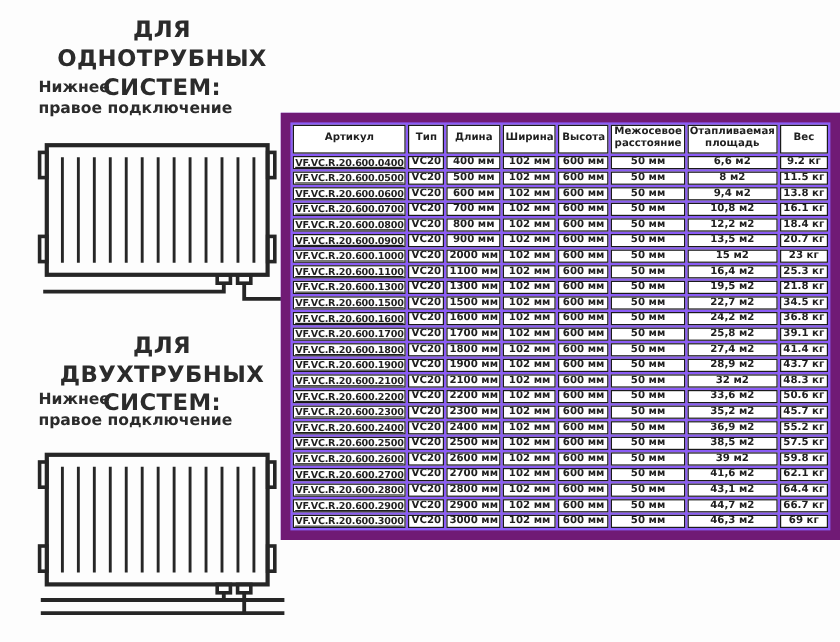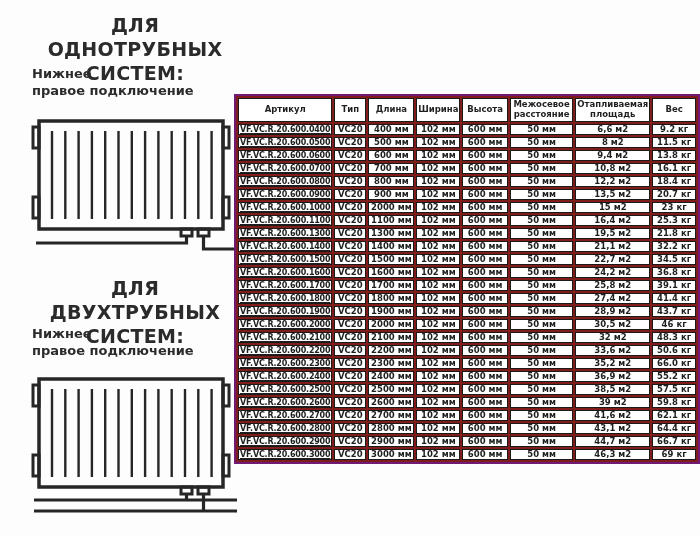--- a/index.html
+++ b/index.html
@@ -41,22 +41,22 @@
   }
   .diagram { position: absolute; left: 2px; }
   .diagram svg { display: block; }
   .diagram * { stroke: #262626; }
 
   
   .table-wrap { position: absolute; left: 234px; top: 94px; }
   table.spec-table {
     border-collapse: separate;
     border-spacing: 2px;
-    background: #7f1d1d;
-    border: 2px solid #701a75;
+    background: #8b5cf6;
+    border: 8px solid #701a75;
     table-layout: fixed;
   }
   .spec-table th, .spec-table td {
     border: 1px solid #1a1a1a;
     background: #ffffff;
     font-weight: bold;
     text-align: center;
     vertical-align: middle;
     color: #1f1f1f;
     padding: 0 1px;
@@ -285,30 +285,20 @@
           <td class="col-article">VF.VC.R.20.600.1300</td>
           <td>VC20</td>
           <td>1300 мм</td>
           <td>102 мм</td>
           <td>600 мм</td>
           <td>50 мм</td>
           <td>19,5 м2</td>
           <td>21.8 кг</td>
         </tr>
         <tr>
-          <td class="col-article">VF.VC.R.20.600.1400</td>
-          <td>VC20</td>
-          <td>1400 мм</td>
-          <td>102 мм</td>
-          <td>600 мм</td>
-          <td>50 мм</td>
-          <td>21,1 м2</td>
-          <td>32.2 кг</td>
-        </tr>
-        <tr>
           <td class="col-article">VF.VC.R.20.600.1500</td>
           <td>VC20</td>
           <td>1500 мм</td>
           <td>102 мм</td>
           <td>600 мм</td>
           <td>50 мм</td>
           <td>22,7 м2</td>
           <td>34.5 кг</td>
         </tr>
         <tr>
@@ -345,30 +335,20 @@
           <td class="col-article">VF.VC.R.20.600.1900</td>
           <td>VC20</td>
           <td>1900 мм</td>
           <td>102 мм</td>
           <td>600 мм</td>
           <td>50 мм</td>
           <td>28,9 м2</td>
           <td>43.7 кг</td>
         </tr>
         <tr>
-          <td class="col-article">VF.VC.R.20.600.2000</td>
-          <td>VC20</td>
-          <td>2000 мм</td>
-          <td>102 мм</td>
-          <td>600 мм</td>
-          <td>50 мм</td>
-          <td>30,5 м2</td>
-          <td>46 кг</td>
-        </tr>
-        <tr>
           <td class="col-article">VF.VC.R.20.600.2100</td>
           <td>VC20</td>
           <td>2100 мм</td>
           <td>102 мм</td>
           <td>600 мм</td>
           <td>50 мм</td>
           <td>32 м2</td>
           <td>48.3 кг</td>
         </tr>
         <tr>
@@ -382,21 +362,21 @@
           <td>50.6 кг</td>
         </tr>
         <tr>
           <td class="col-article">VF.VC.R.20.600.2300</td>
           <td>VC20</td>
           <td>2300 мм</td>
           <td>102 мм</td>
           <td>600 мм</td>
           <td>50 мм</td>
           <td>35,2 м2</td>
-          <td>66.0 кг</td>
+          <td>45.7 кг</td>
         </tr>
         <tr>
           <td class="col-article">VF.VC.R.20.600.2400</td>
           <td>VC20</td>
           <td>2400 мм</td>
           <td>102 мм</td>
           <td>600 мм</td>
           <td>50 мм</td>
           <td>36,9 м2</td>
           <td>55.2 кг</td>

